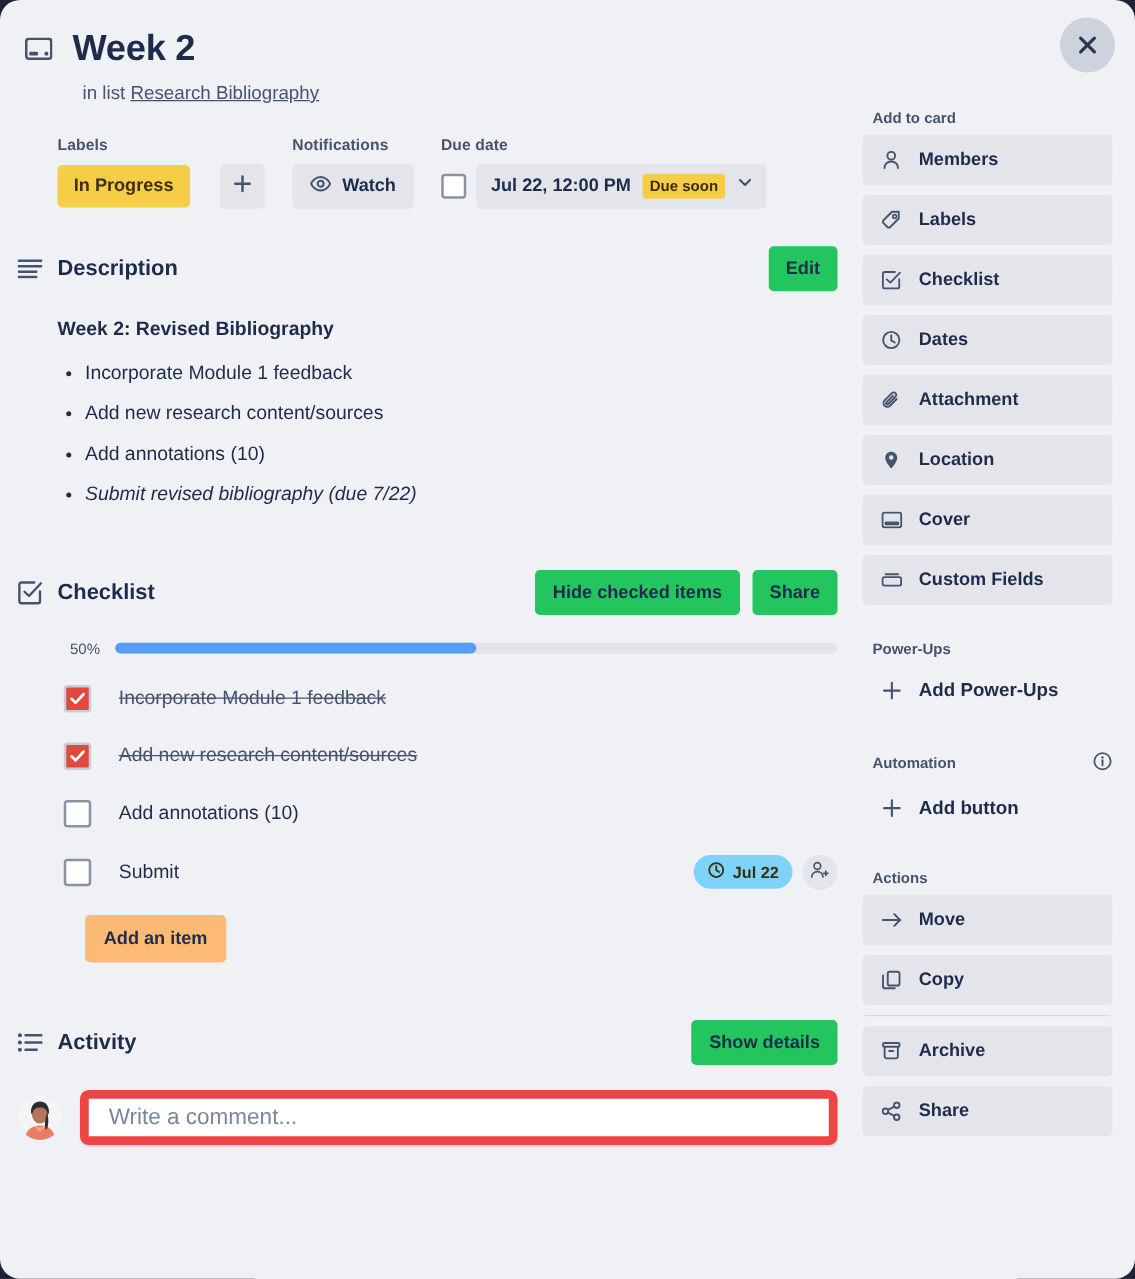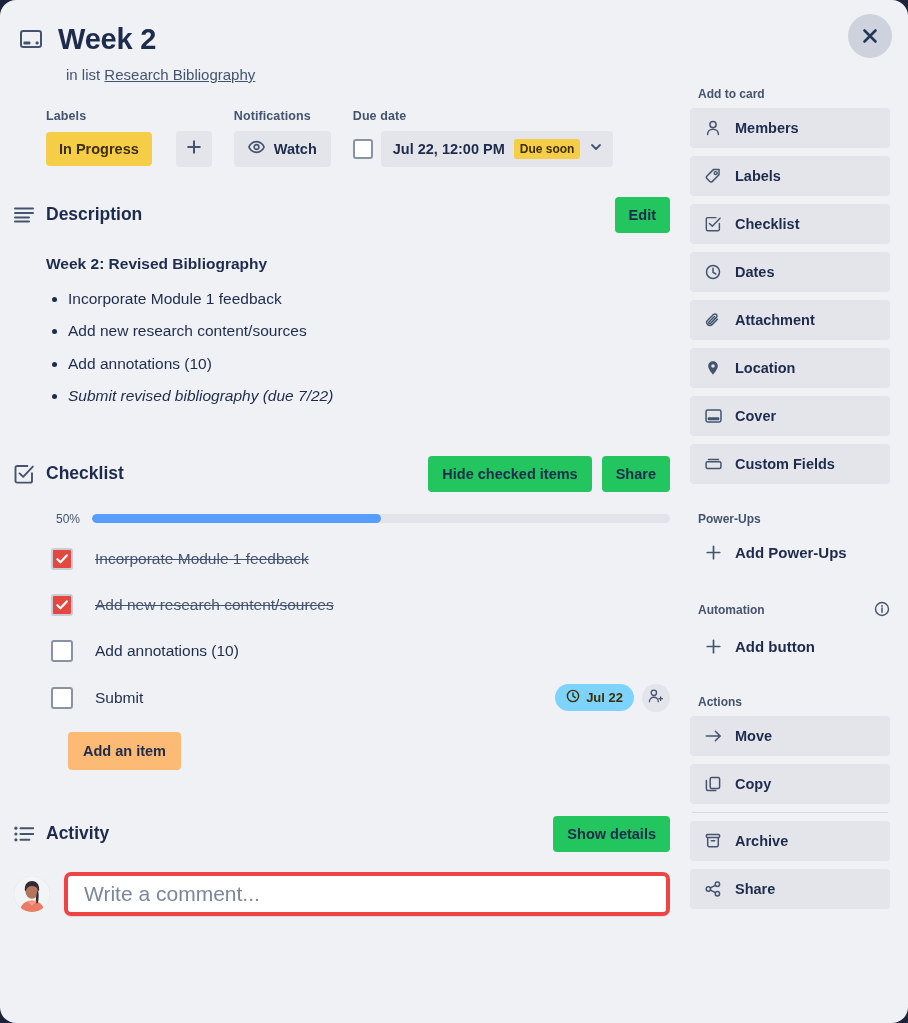--- a/index.html
+++ b/index.html
@@ -166,23 +166,23 @@
   }
 
   
   .comment-row { display: flex; align-items: center; gap: 14px; margin-top: 20px; }
   .avatar {
     width: 36px; height: 36px; border-radius: 50%; flex: 0 0 36px;
     margin-left: -32px; overflow: hidden; background: #d8dbe2;
     position: relative;
   }
   .comment-input {
-    flex: 1; height: 44px; border: 4px solid #ef4444;
+    flex: 1; height: 44px; border: 7px solid #ef4444;
     border-radius: 7px; background: #fff; padding: 0 16px;
-    font-size: 21px; color: #1d2b4d; outline: none;
+    font-size: 18px; color: #1d2b4d; outline: none;
     font-family: "Liberation Sans", sans-serif;
     box-shadow: 0 1px 1px rgba(9,30,66,0.10);
   }
   .comment-input::placeholder { color: #7a869a; }
 
   
   .side-head {
     font-size: 12px; font-weight: bold; color: #44546f;
     margin: 4px 0 7px 8px; display: flex; align-items: center;
   }

